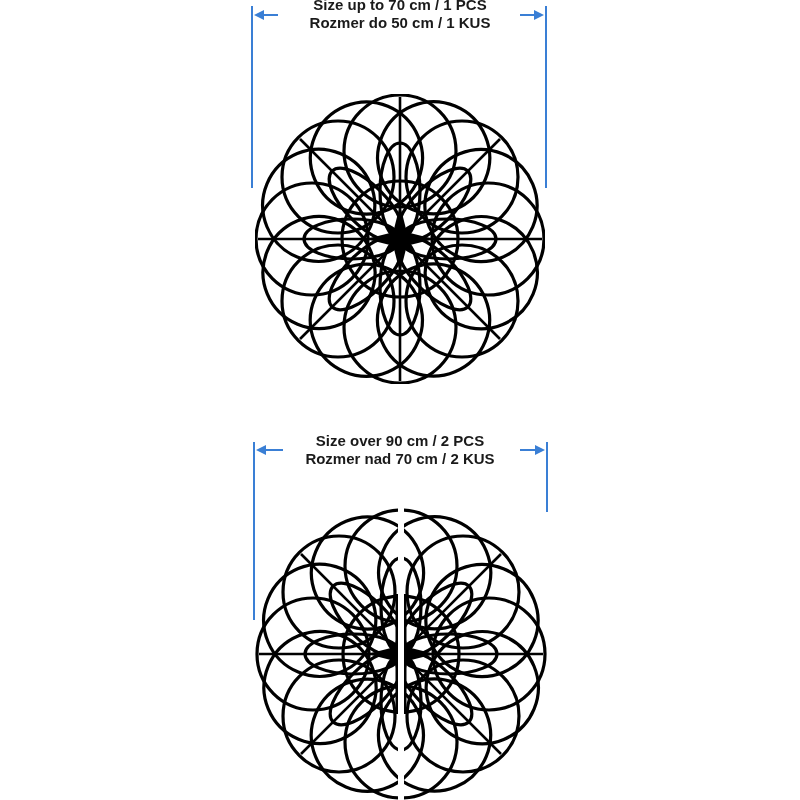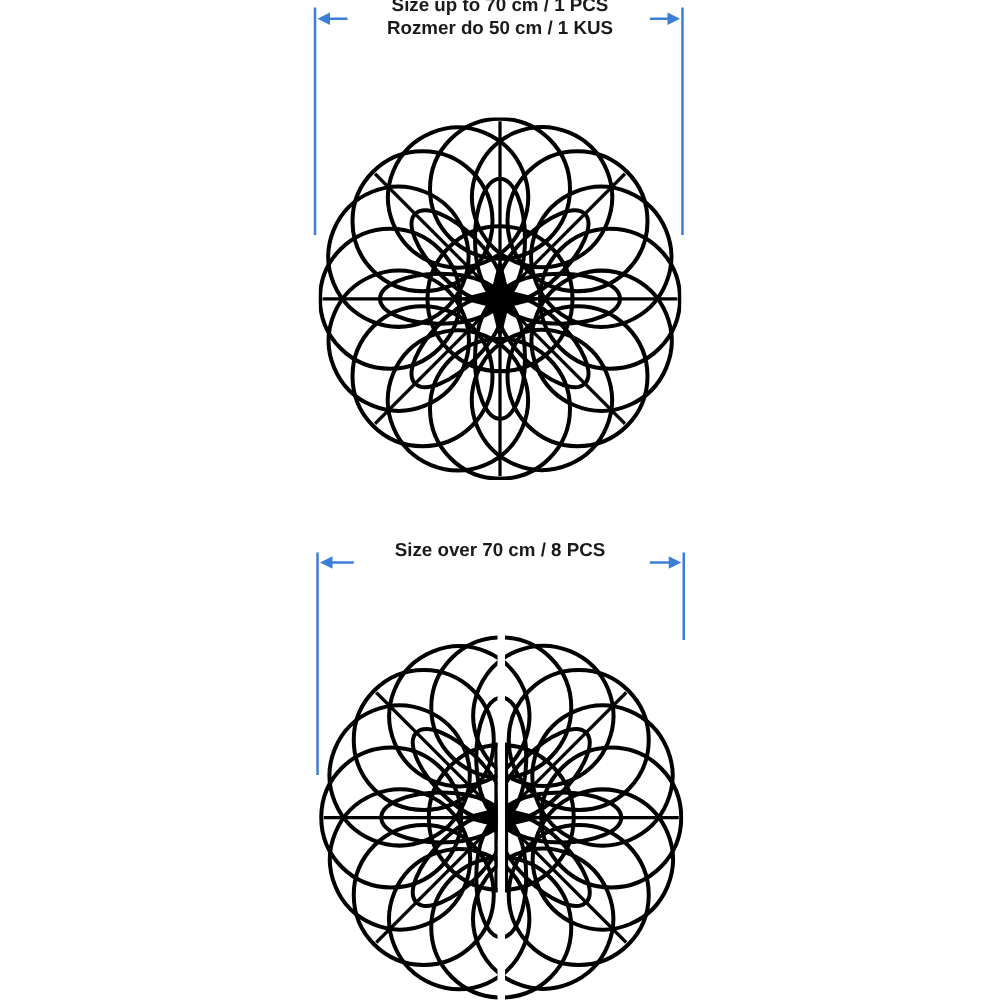--- a/index.html
+++ b/index.html
@@ -12,21 +12,22 @@
 </style>
 </head>
 <body>
 
 <div class="caption cap1">
   <div>Size up to 70 cm / 1 PCS</div>
   <div>Rozmer do 50 cm / 1 KUS</div>
 </div>
 
 <div class="caption cap2">
-  <div>Size over 70 cm / 8 PCS</div>
+  <div>Size over 90 cm / 2 PCS</div>
+  <div>Rozmer nad 70 cm / 2 KUS</div>
 </div>
 
 <svg class="dim" width="800" height="800">
   <g stroke="#3a7fd5" stroke-width="2" fill="#3a7fd5">
 
     <g>
       <line x1="252" y1="6" x2="252" y2="188"></line>
       <line x1="258" y1="15" x2="278" y2="15"></line>
       <polygon points="254,15 264,10 264,20" stroke="none"></polygon>
     </g>

